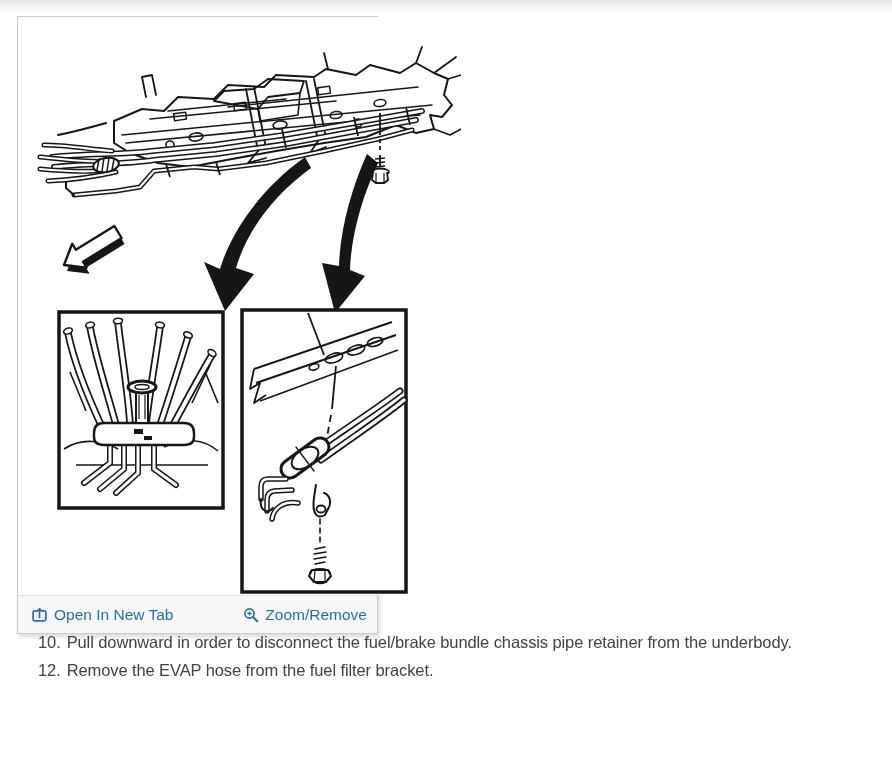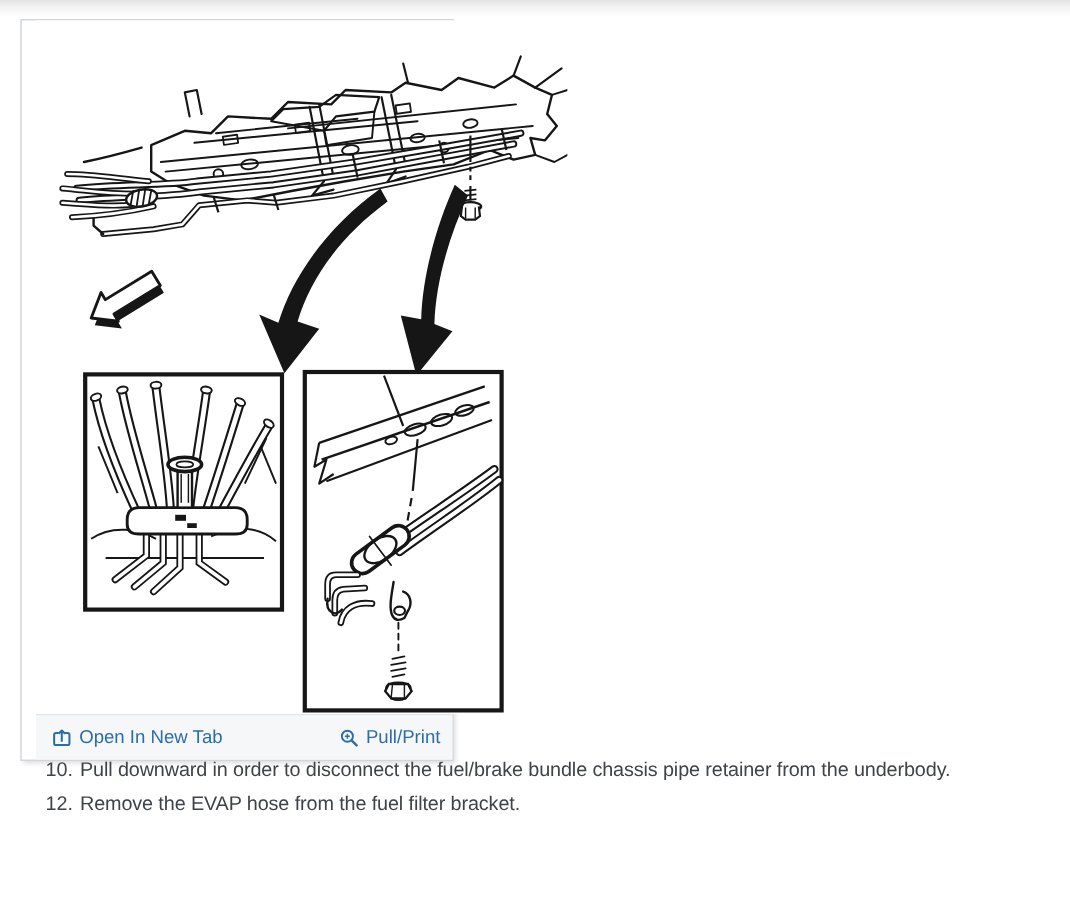--- a/index.html
+++ b/index.html
@@ -11,21 +11,20 @@
   .top-fade{
     position:absolute;top:0;left:0;width:892px;height:14px;
     background:linear-gradient(to bottom,#e3e3e3 0%,#f2f2f2 40%,#ffffff 100%);
   }
   .figure-panel{
     position:absolute;left:17px;top:16px;width:361px;
     box-sizing:border-box;
     background:#ffffff;
     border:1px solid #c9cdd2;
     box-shadow:2px 3px 4px rgba(0,0,0,0.14);
-    padding-left:12px;
   }
   .figure-image{
     width:443px;height:578px;background:#ffffff;overflow:hidden;
   }
   .figure-toolbar{
     height:38px;background:#f6f7f9;border-top:1px solid #e2e5e8;
     display:flex;align-items:center;justify-content:space-between;
     padding:0 10px 0 13px;box-sizing:border-box;
   }
   .tool-link{
@@ -237,21 +236,21 @@
         <path d="M8,11.5 L8,2.8 M5.4,5.2 L8,2.6 L10.6,5.2" fill="none" stroke="#2b6cac" stroke-width="1.6" stroke-linejoin="round"></path>
       </svg>
       <span>Open In New Tab</span>
     </a>
     <a class="tool-link">
       <svg width="16" height="16" viewBox="0 0 16 16">
         <circle cx="6.5" cy="6.5" r="4.6" fill="none" stroke="#2b6cac" stroke-width="1.6"></circle>
         <path d="M6.5,4.4 L6.5,8.6 M4.4,6.5 L8.6,6.5" stroke="#2b6cac" stroke-width="1.3"></path>
         <path d="M10,10 L14.2,14.2" stroke="#2b6cac" stroke-width="2" stroke-linecap="round"></path>
       </svg>
-      <span>Pull/Print</span>
+      <span>Zoom/Remove</span>
     </a>
   </div>
 </div>
 
 <div class="steps">
   <div class="step-row">
     <span class="step-num">10.</span><span>Pull downward in order to disconnect the fuel/brake bundle chassis pipe retainer from the underbody.</span>
   </div>
   <div class="step-row">
     <span class="step-num">12.</span><span>Remove the EVAP hose from the fuel filter bracket.</span>

